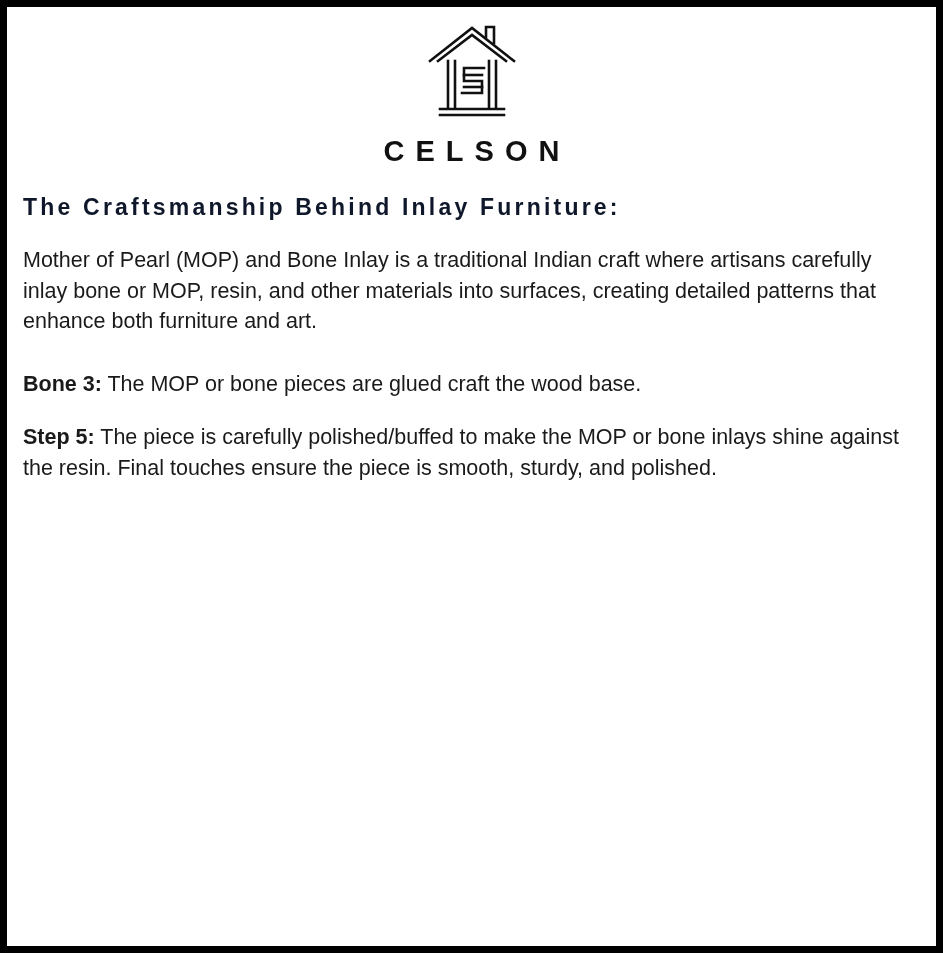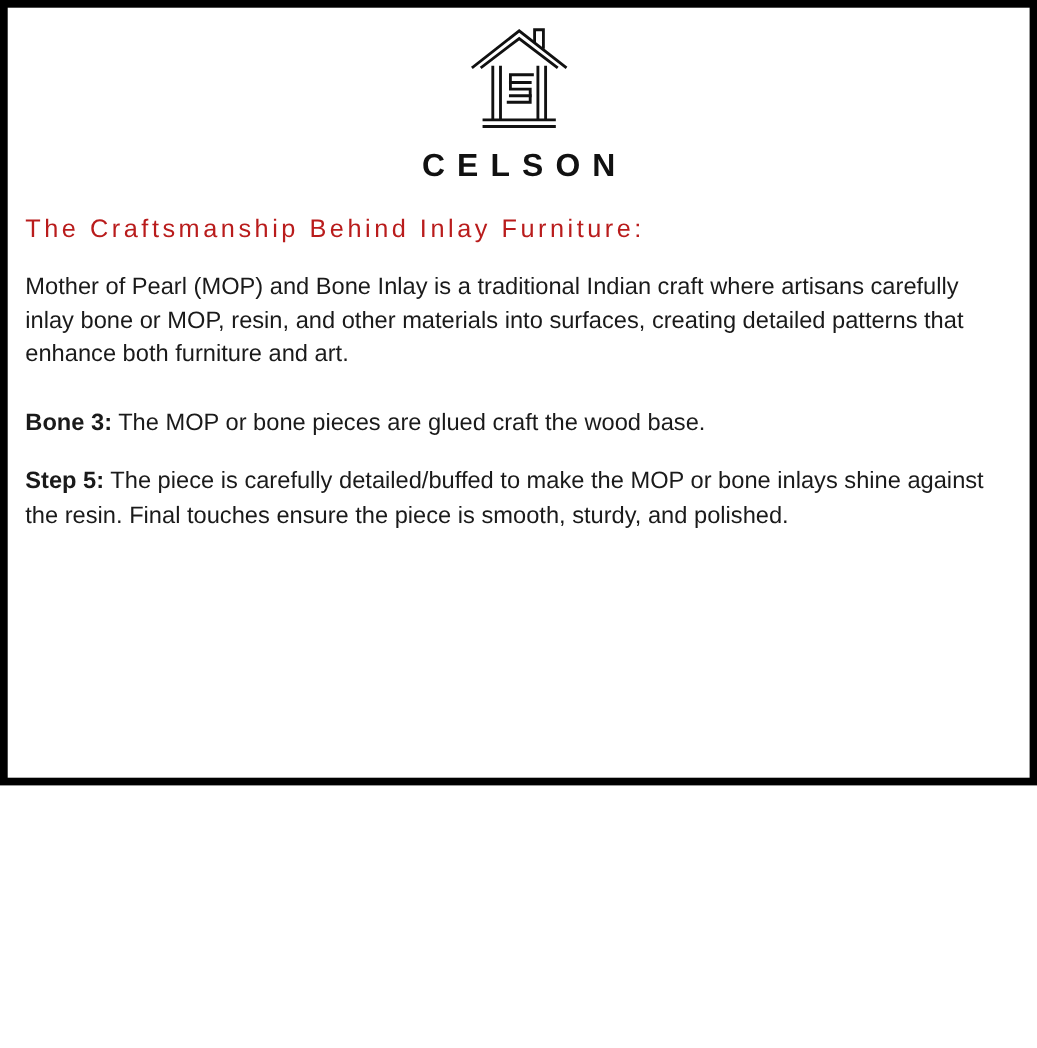--- a/index.html
+++ b/index.html
@@ -10,21 +10,21 @@
   body {
     width: 943px;
     height: 953px;
     font-family: "Liberation Sans", sans-serif;
     color: #1a1a1a;
     overflow: hidden;
   }
   .page {
     position: relative;
     width: 943px;
-    height: 714px;
+    height: 953px;
     box-sizing: border-box;
     border: 7px solid #000000;
     background: #ffffff;
   }
   .inner {
     box-sizing: border-box;
     padding: 10px 16px 0 16px;
     height: 100%;
   }
   .brand-block {
@@ -40,23 +40,23 @@
     font-size: 29px;
     font-weight: bold;
     letter-spacing: 11px;
     text-indent: 11px;
     color: #111111;
     font-family: "Liberation Sans", sans-serif;
   }
   .headline {
     margin-top: 26px;
     font-size: 23px;
-    font-weight: normal;
+    font-weight: bold;
     letter-spacing: 3.2px;
-    color: #b91c1c;
+    color: #0f172a;
   }
   .body-copy {
     margin-top: 24px;
   }
   .para {
     font-size: 21.5px;
     line-height: 1.42;
     color: #1a1a1a;
     margin: 0 0 23px 0;
   }
@@ -113,18 +113,18 @@
 
 
 
 
       <p class="para">
         <span class="step-label">Bone 3:</span><span> The MOP or bone pieces are glued craft the wood base.</span>
       </p>
 
 
       <p class="para">
-        <span class="step-label">Step 5:</span><span> The piece is carefully detailed/buffed to make the MOP or bone inlays shine against the resin. Final touches ensure the piece is smooth, sturdy, and polished.</span>
+        <span class="step-label">Step 5:</span><span> The piece is carefully polished/buffed to make the MOP or bone inlays shine against the resin. Final touches ensure the piece is smooth, sturdy, and polished.</span>
       </p>
 
     </div>
   </div>
 </div>
 
 </body></html>

